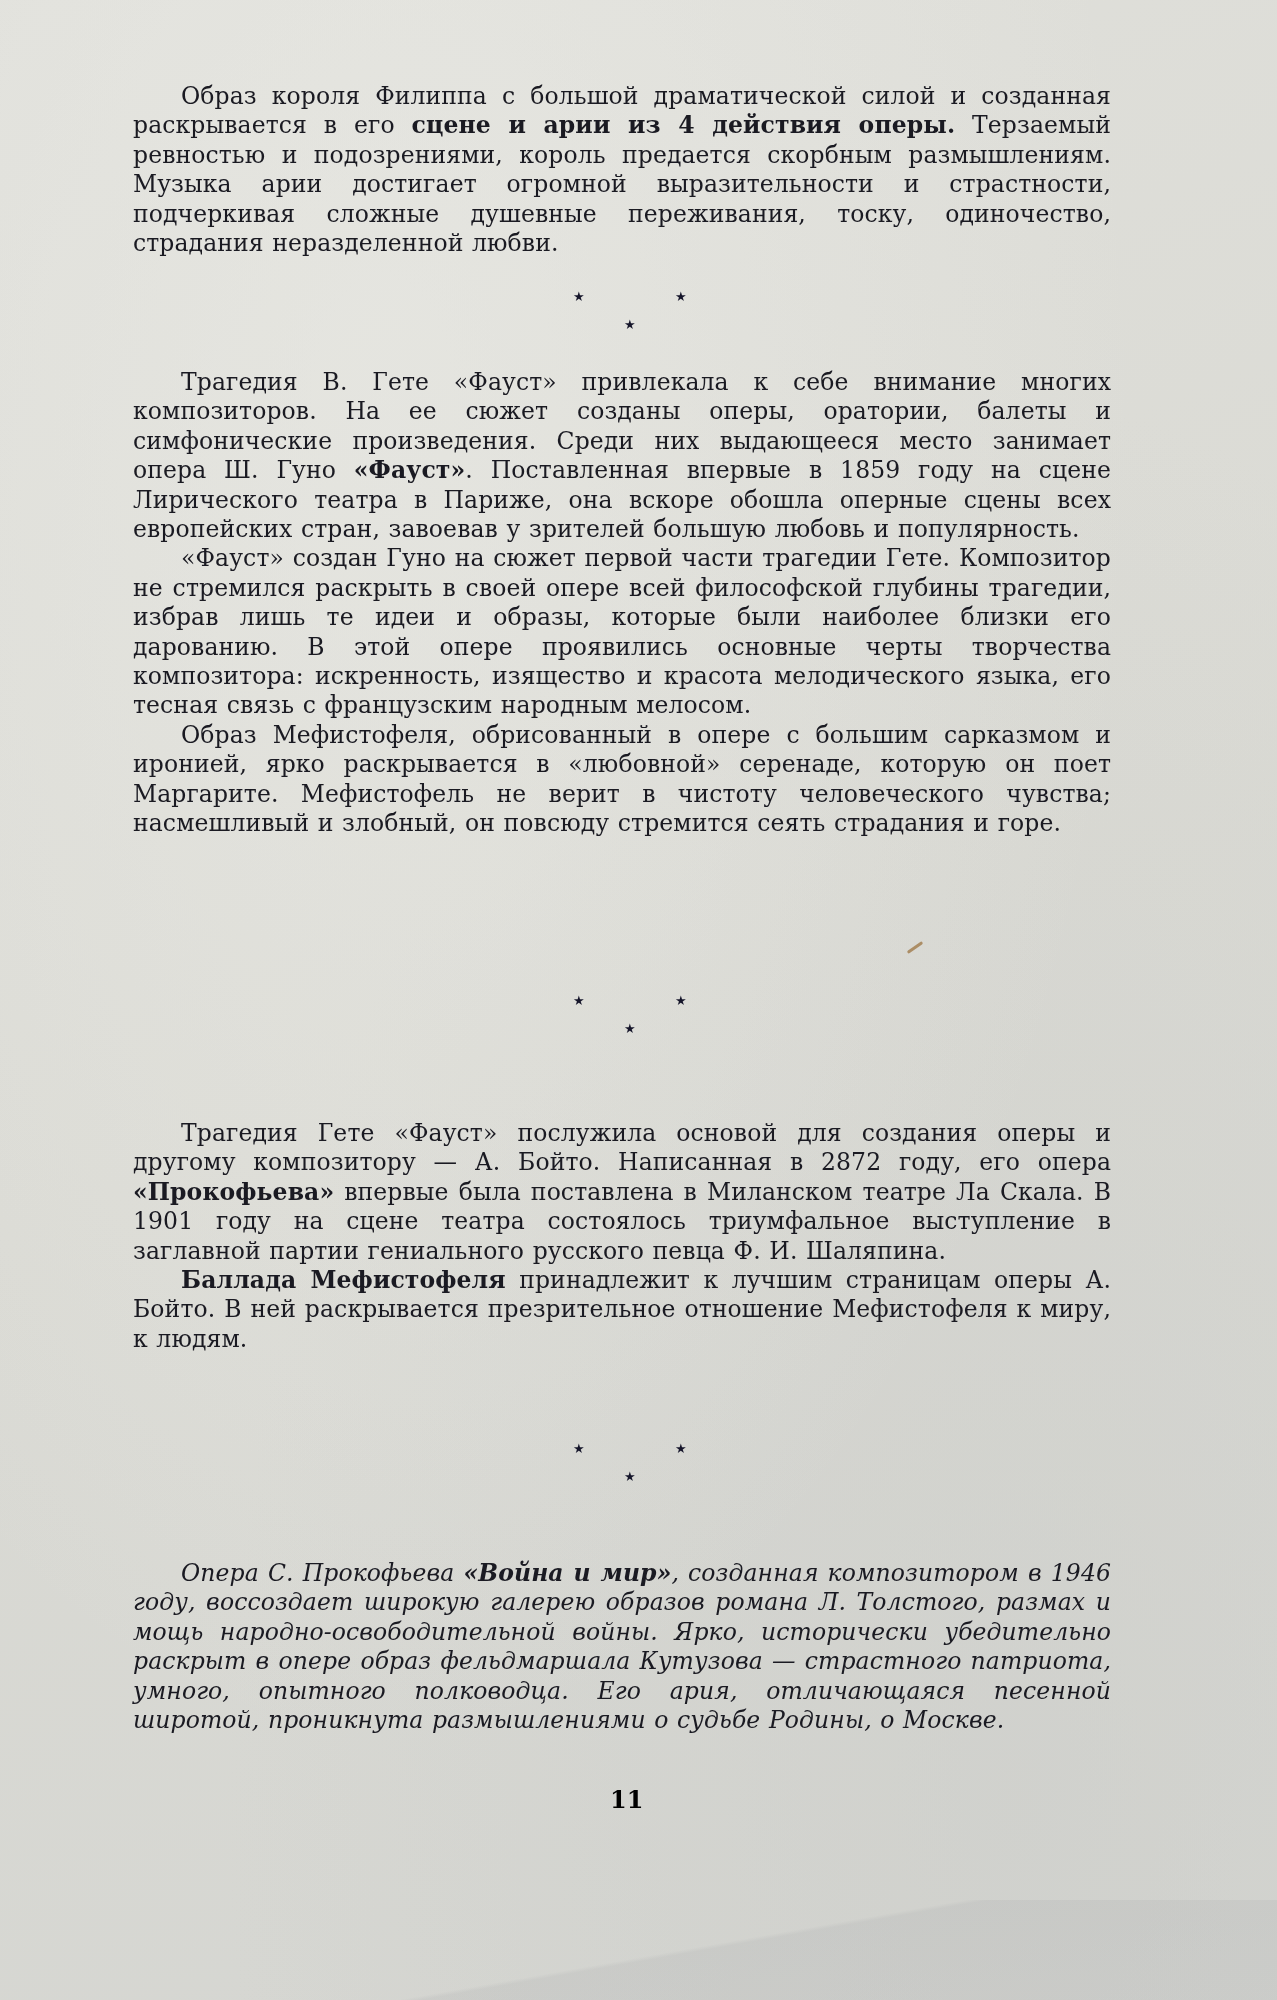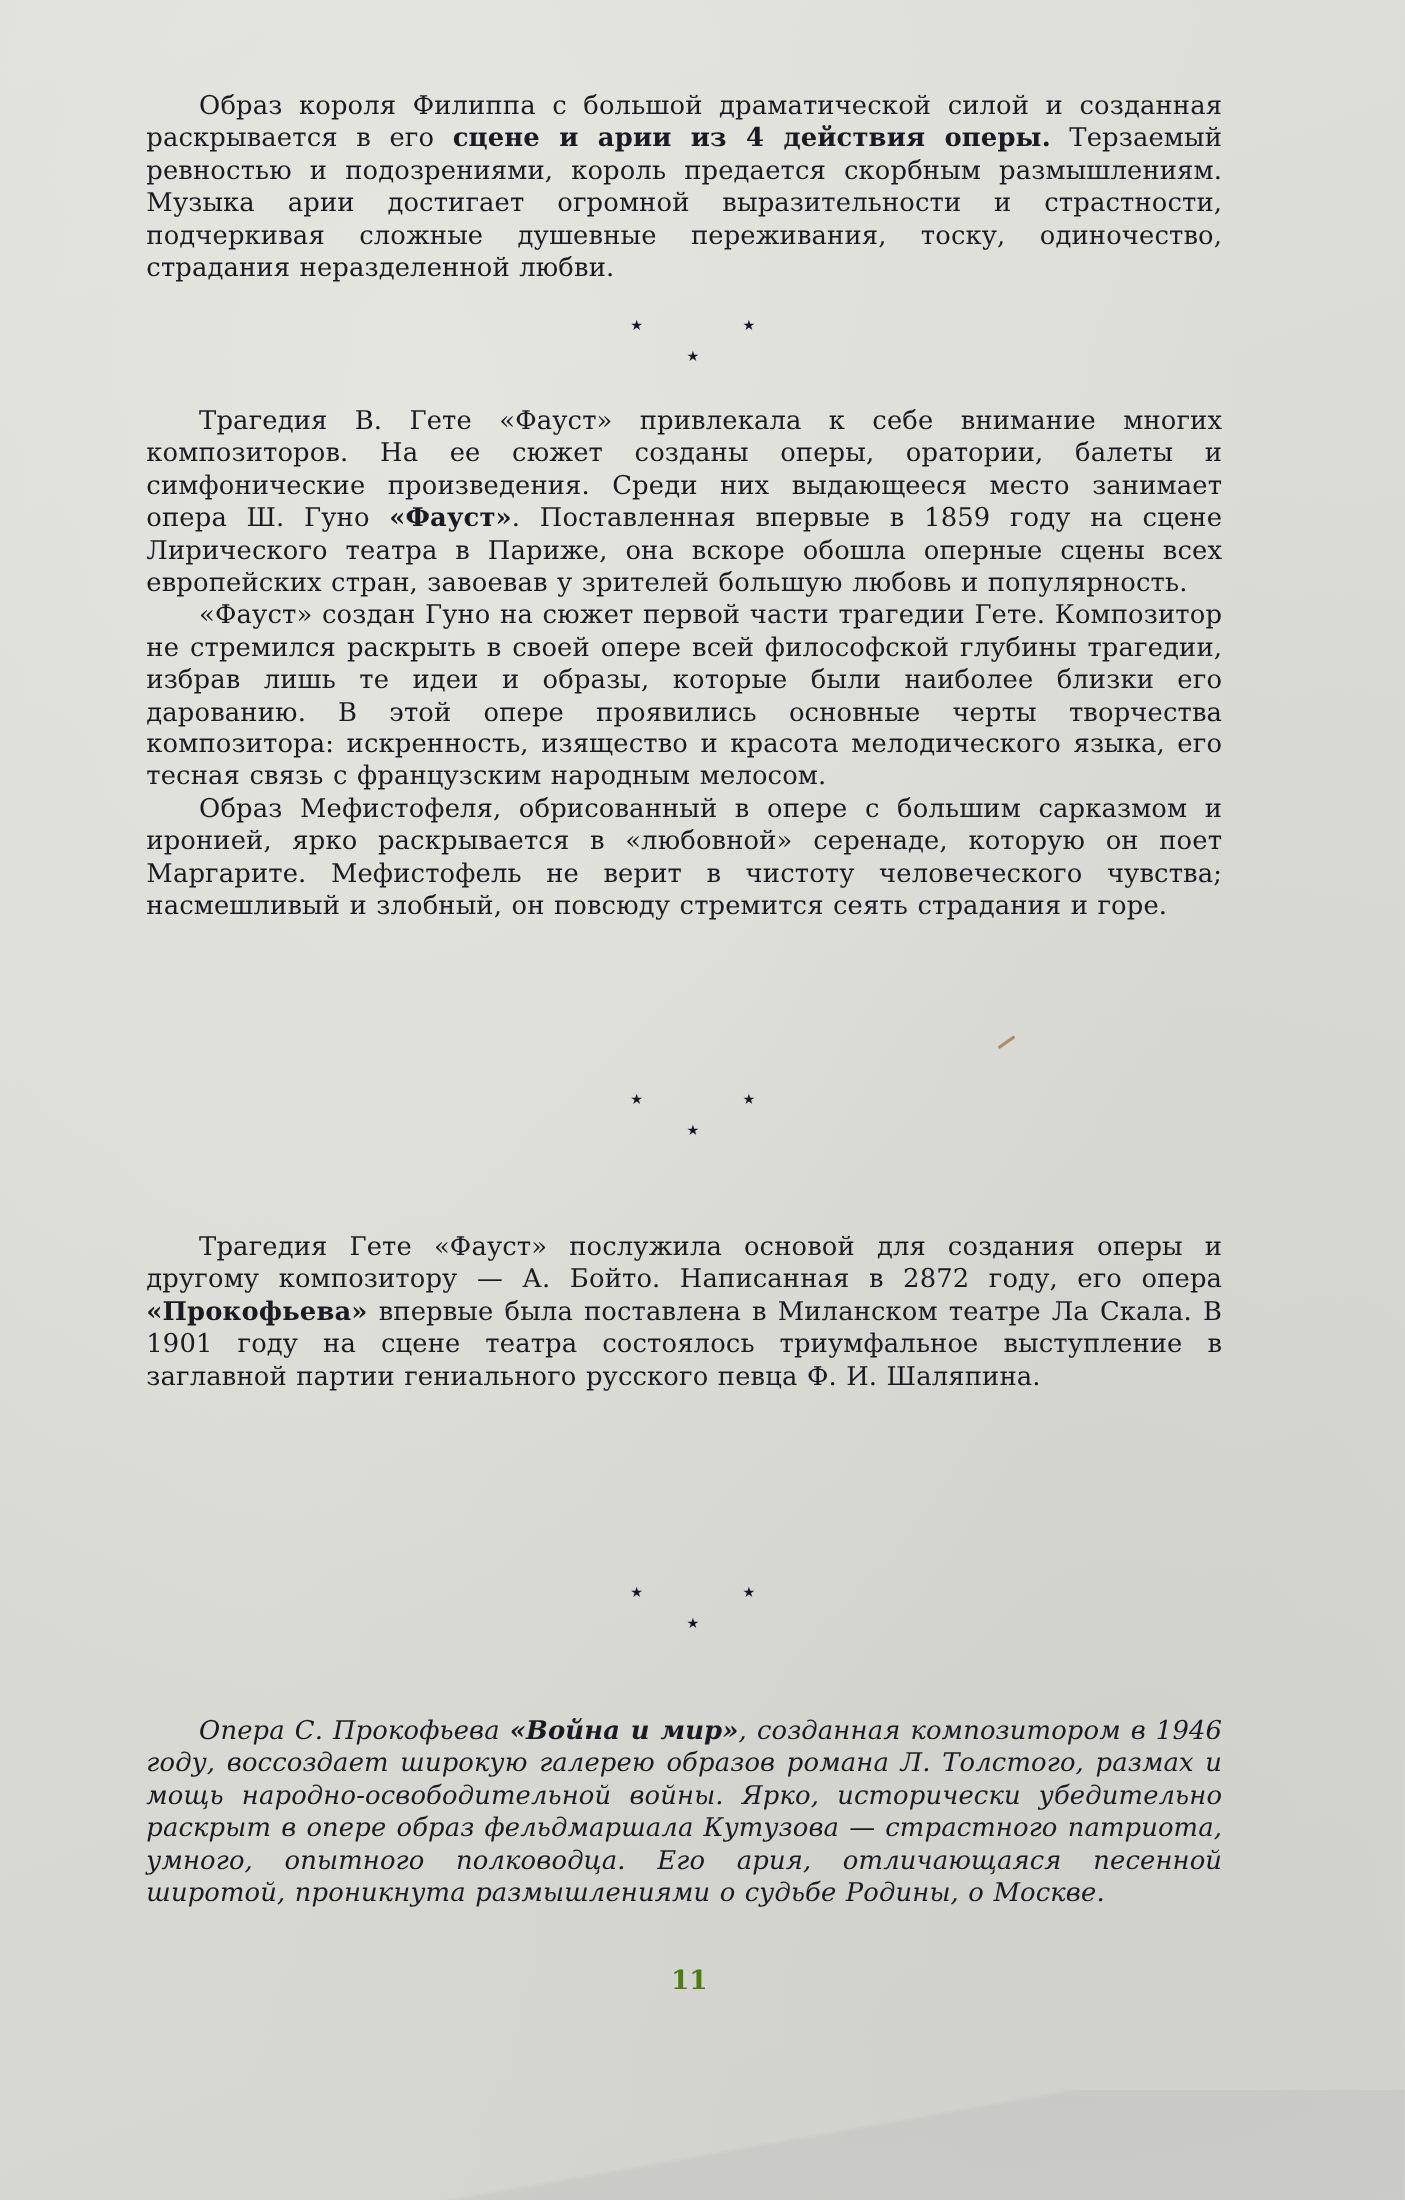--- a/index.html
+++ b/index.html
@@ -64,21 +64,21 @@
     }
     .star.l { left: 0; top: 0; }
     .star.r { left: 102px; top: 0; }
     .star.c { left: 51px; top: 28px; }
     .page-number {
       position: absolute;
       left: 610px;
       top: 1785px;
       font-size: 24px;
       font-weight: bold;
-      color: #4d7c0f;
+      color: #000000;
       font-family: "DejaVu Serif", serif;
     }
     .speck {
       position: absolute;
       left: 906px;
       top: 946px;
       width: 18px;
       height: 3px;
       background: #a07a4a;
       transform: rotate(-35deg);
@@ -121,20 +121,23 @@
   <div class="divider" style="left:440px; top:912px;">
     <span class="star l">★</span>
     <span class="star r">★</span>
     <span class="star c">★</span>
   </div>
 
   <div class="section" style="top:1037px;">
     <p class="para">
       <span>Трагедия Гете «Фауст» послужила основой для создания оперы и другому композитору — А. Бойто. Написанная в 2872 году, его опера </span><b>«Прокофьева»</b><span> впервые была поставлена в Миланском театре Ла Скала. В 1901 году на сцене театра состоялось триумфальное выступление в заглавной партии гениального русского певца Ф. И. Шаляпина.</span>
     </p>
+    <p class="para">
+      <b>Баллада Мефистофеля</b><span> принадлежит к лучшим страницам оперы А. Бойто. В ней раскрывается презрительное отношение Мефистофеля к миру, к людям.</span>
+    </p>
   </div>
 
   <div class="divider" style="left:440px; top:1360px;">
     <span class="star l">★</span>
     <span class="star r">★</span>
     <span class="star c">★</span>
   </div>
 
   <div class="section" style="top:1477px;font-style:italic;">
     <p class="para">

